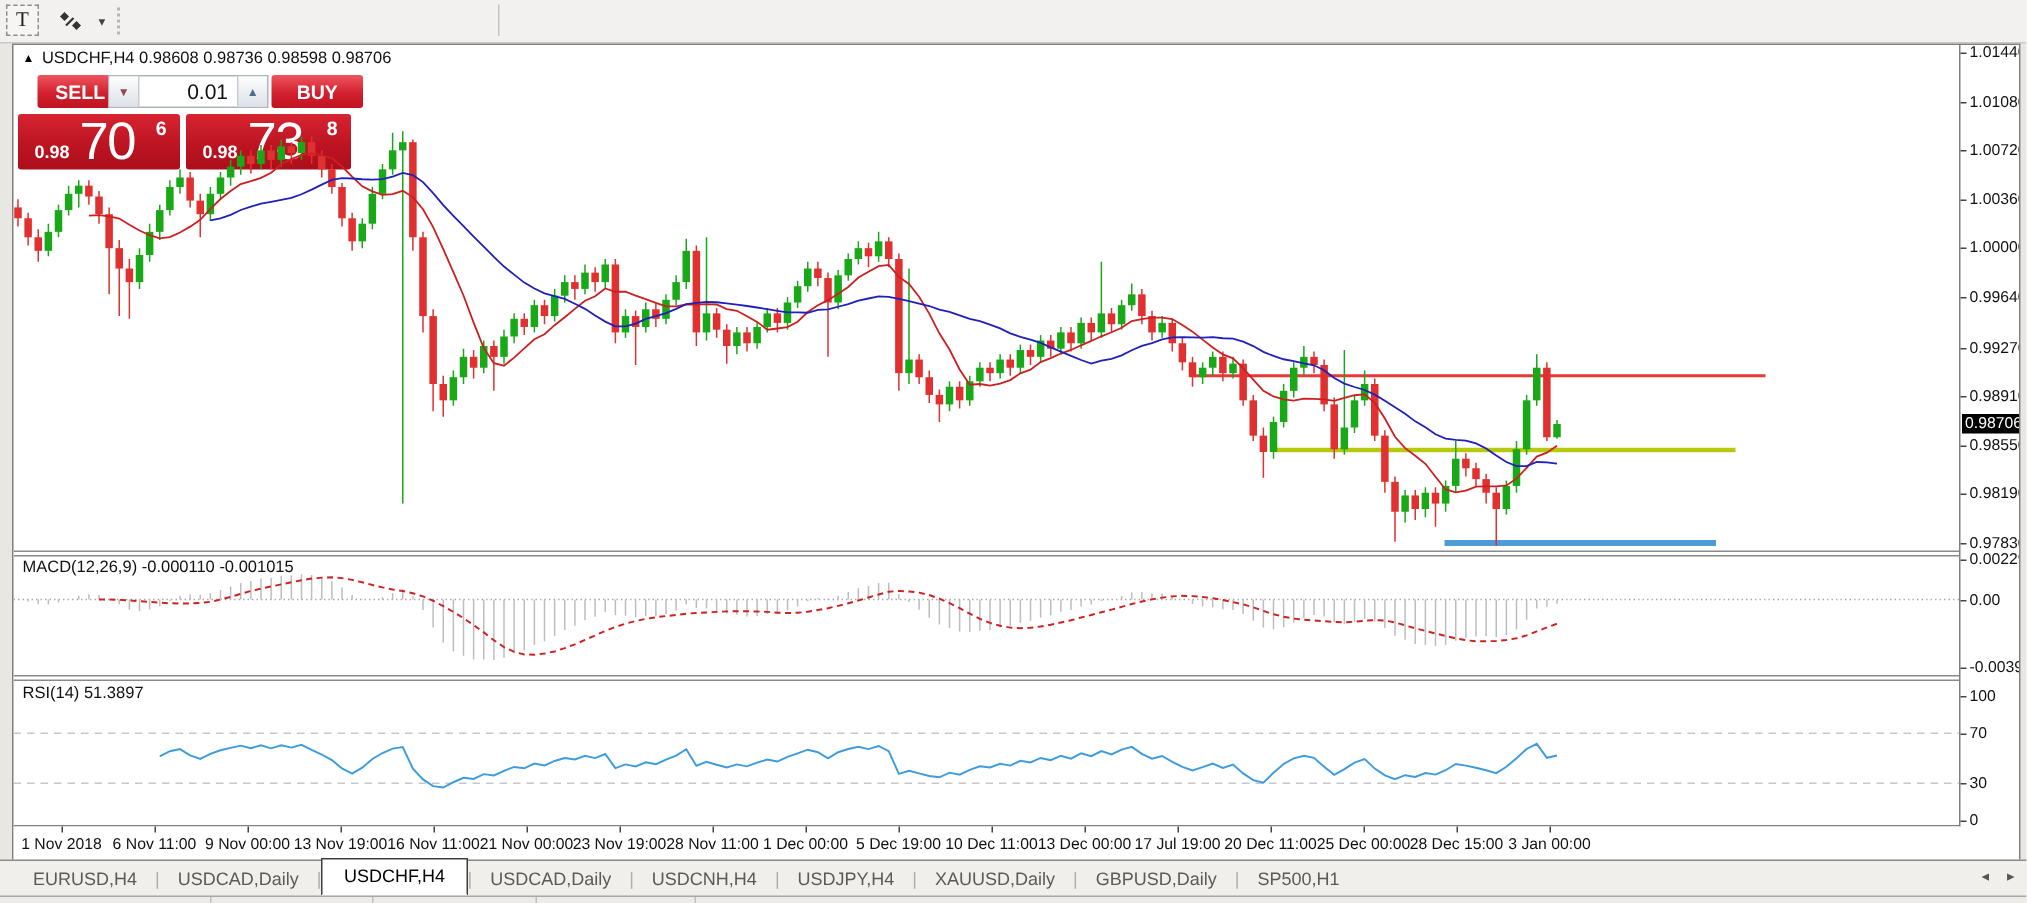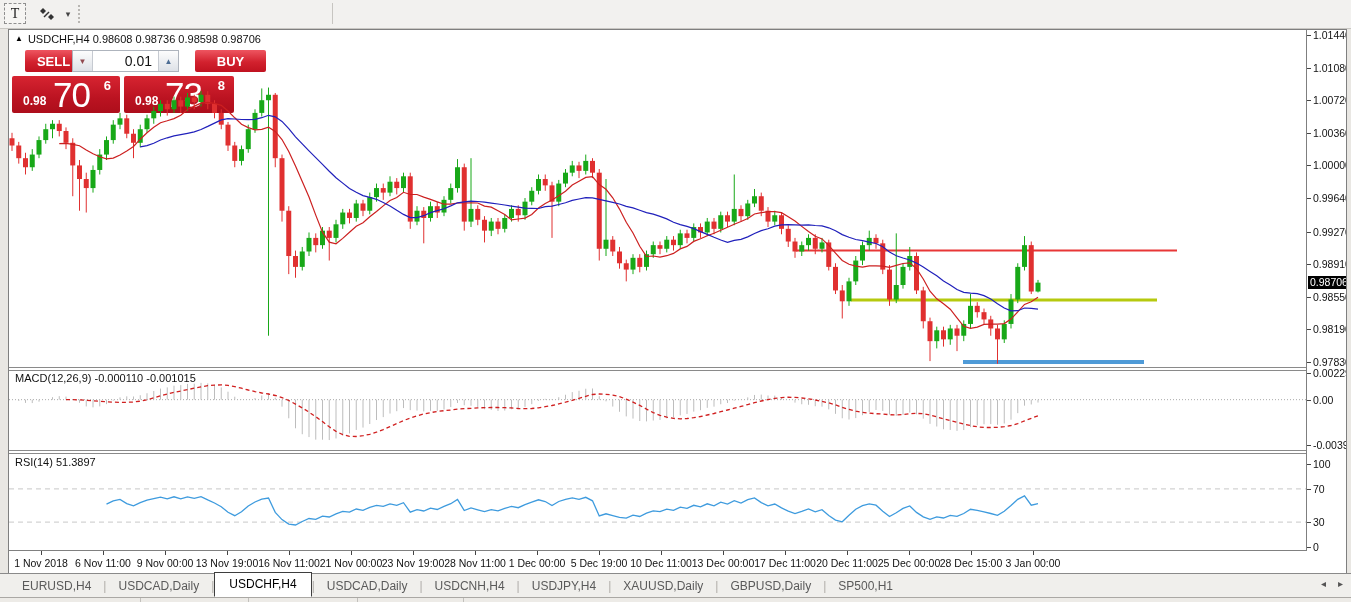--- a/index.html
+++ b/index.html
@@ -21,21 +21,21 @@
   .chart-window{position:absolute;left:8px;top:29px;width:1337px;height:544px;background:#fff;border:1px solid #7f7f7f;box-sizing:content-box;}
   .cw-inner{position:absolute;left:0;top:0;width:1337px;height:544px;overflow:hidden;}
   .ohlc-row{position:absolute;left:6px;top:2px;height:13px;display:flex;align-items:center;gap:5px;font-size:11px;color:#111;}
   .collapse-ic{font-size:8px;color:#000;}
   
   .oct{position:absolute;left:3px;top:20px;width:224px;height:64px;}
   .oct .btn{position:absolute;border-radius:2px;color:#fff;font-size:13px;font-weight:bold;
             display:flex;align-items:center;justify-content:center;
             background:linear-gradient(180deg,#ee5560 0%,#d2212e 55%,#c01220 100%);}
   .oct .sell-btn{left:0;top:0;width:57px;height:22px;margin-left:13px;}
-  .oct .buy-btn{left:183px;top:0;width:71px;height:22px;}
+  .oct .buy-btn{left:169px;top:0;width:61px;height:22px;}
   .stepper{position:absolute;left:60px;top:0;width:107px;height:22px;border:1px solid #aeb4bd;box-sizing:border-box;background:#fff;display:flex;}
   .step-btn{width:19px;height:100%;display:flex;align-items:center;justify-content:center;font-size:8px;
             background:linear-gradient(180deg,#fdfdfd,#dde1e7);}
   .step-dn{color:#91494f;border-right:1px solid #c6cad1;}
   .step-up{color:#4d6d94;border-left:1px solid #c6cad1;}
   .vol-val{flex:1;display:flex;align-items:center;justify-content:flex-end;padding-right:6px;font-size:14px;color:#111;}
   .px-box{position:absolute;top:26px;height:37px;border-radius:2px;color:#fff;
           background:linear-gradient(180deg,#d72431 0%,#bb1321 60%,#ad0e1b 100%);}
   .px-sell{left:0;width:108px;}
   .px-buy{left:112px;width:110px;}
@@ -927,21 +927,21 @@
           <div class="t-label" style="left: 466px;">28 Nov 11:00</div>
           <div class="t-tick" style="left: 528px;"></div>
           <div class="t-label" style="left: 528px;">1 Dec 00:00</div>
           <div class="t-tick" style="left: 590px;"></div>
           <div class="t-label" style="left: 590px;">5 Dec 19:00</div>
           <div class="t-tick" style="left: 652px;"></div>
           <div class="t-label" style="left: 652px;">10 Dec 11:00</div>
           <div class="t-tick" style="left: 714px;"></div>
           <div class="t-label" style="left: 714px;">13 Dec 00:00</div>
           <div class="t-tick" style="left: 776px;"></div>
-          <div class="t-label" style="left: 776px;">17 Dec 11:00</div>
+          <div class="t-label" style="left: 776px;">17 Jul 19:00</div>
           <div class="t-tick" style="left: 838px;"></div>
           <div class="t-label" style="left: 838px;">20 Dec 11:00</div>
           <div class="t-tick" style="left: 900px;"></div>
           <div class="t-label" style="left: 900px;">25 Dec 00:00</div>
           <div class="t-tick" style="left: 962px;"></div>
           <div class="t-label" style="left: 962px;">28 Dec 15:00</div>
           <div class="t-tick" style="left: 1024px;"></div>
           <div class="t-label" style="left: 1024px;">3 Jan 00:00</div>
         </div>
 

